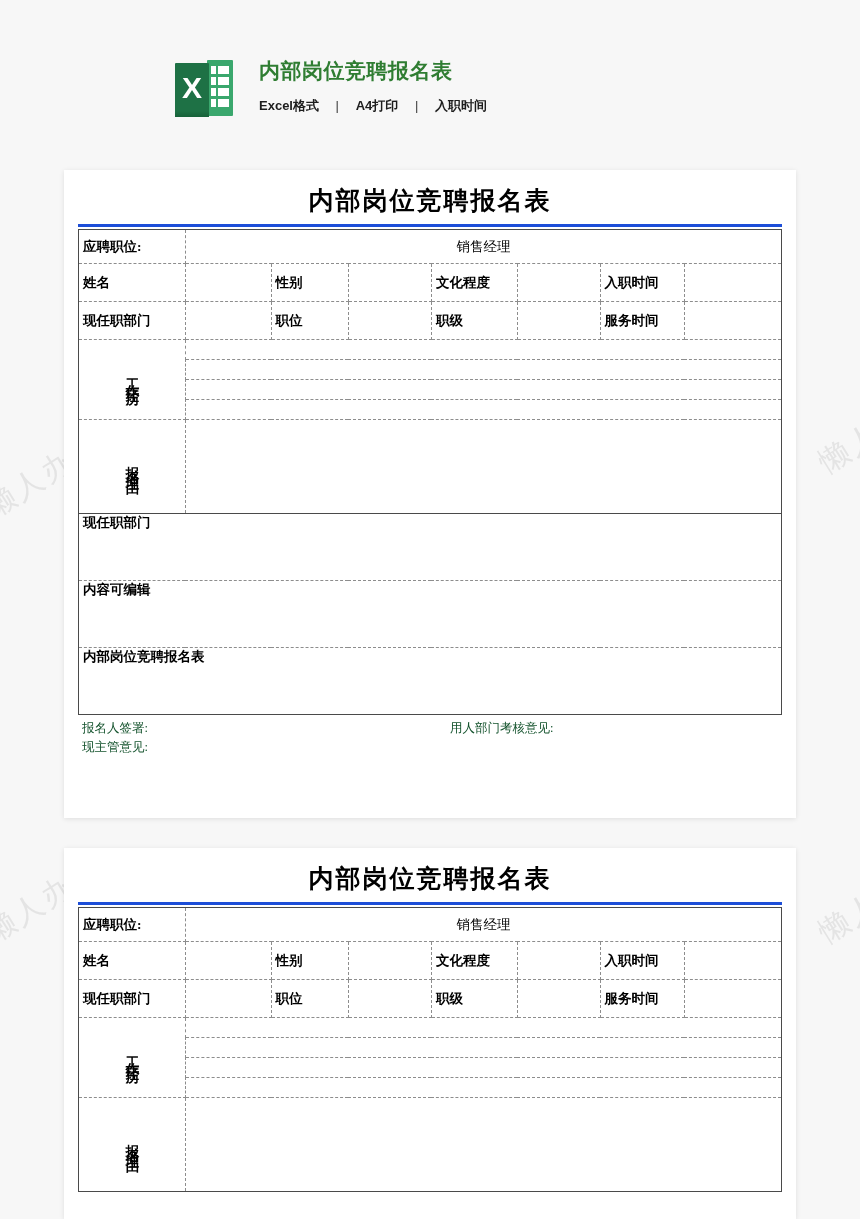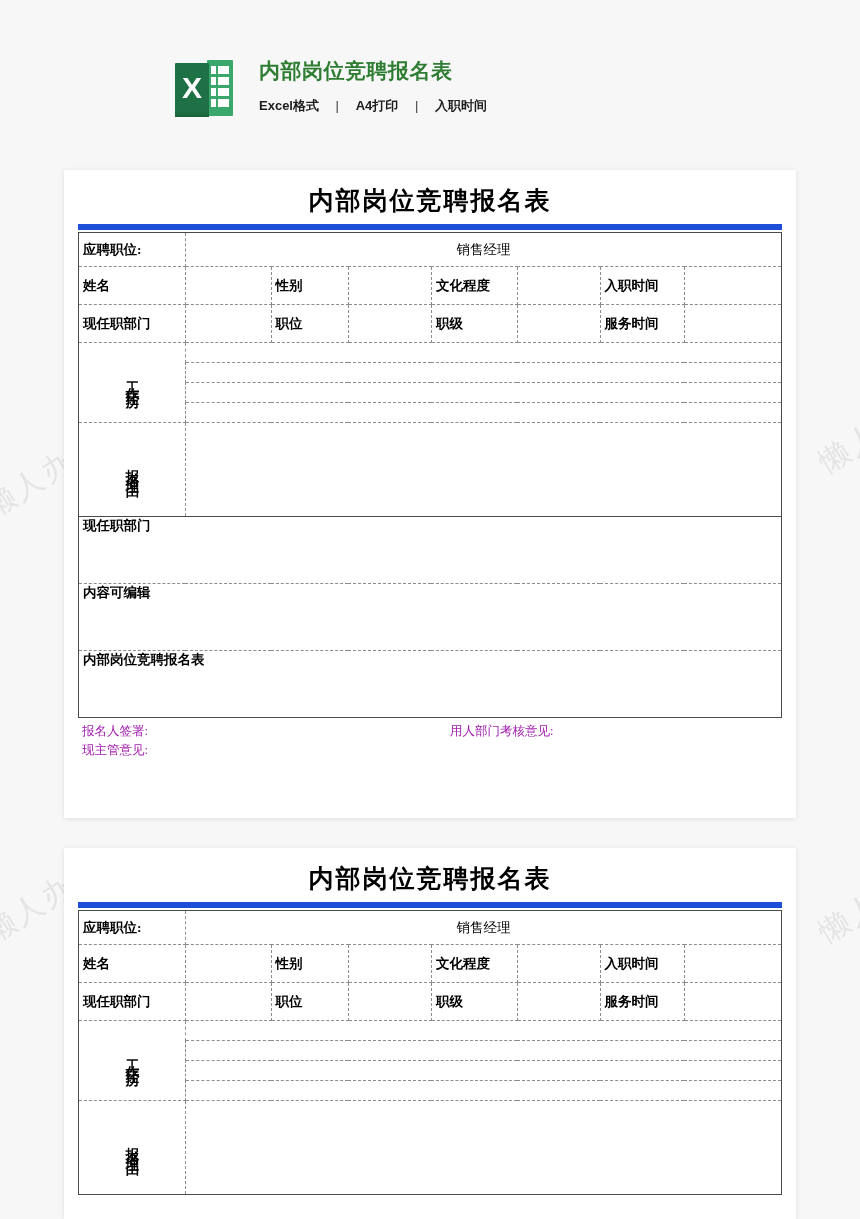--- a/index.html
+++ b/index.html
@@ -137,21 +137,21 @@
     font-size: 25px;
     font-weight: bold;
     letter-spacing: 2px;
     padding-top: 14px;
     padding-bottom: 7px;
   }
 
   
   .tblwrap {
     margin: 0 14px;
-    border-top: 6px solid #1d4ed8;
+    border-top: 3px solid #1d4ed8;
     padding-top: 2px;
   }
   table.form {
     width: 100%;
     border-collapse: collapse;
     table-layout: fixed;
     border: 1px solid #4a4a4a;
     font-family: "Liberation Serif", "DejaVu Serif", serif;
   }
   table.form td {
@@ -189,21 +189,21 @@
   }
   tr.solidtop > td { border-top: 1px solid #4a4a4a; }
 
   
   .foot {
     margin: 5px 14px 10px 14px;
     position: relative;
     height: 40px;
     font-family: "Liberation Serif", "DejaVu Serif", serif;
     font-size: 12.5px;
-    color: #a21caf;
+    color: #14532d;
   }
   .foot .f1 { position: absolute; left: 4px;   top: 0px;  white-space: nowrap; }
   .foot .f2 { position: absolute; left: 372px; top: 0px;  white-space: nowrap; }
   .foot .f3 { position: absolute; left: 4px;   top: 19px; white-space: nowrap; }
 </style>
 </head>
 <body>
 
 <div class="page">
 

